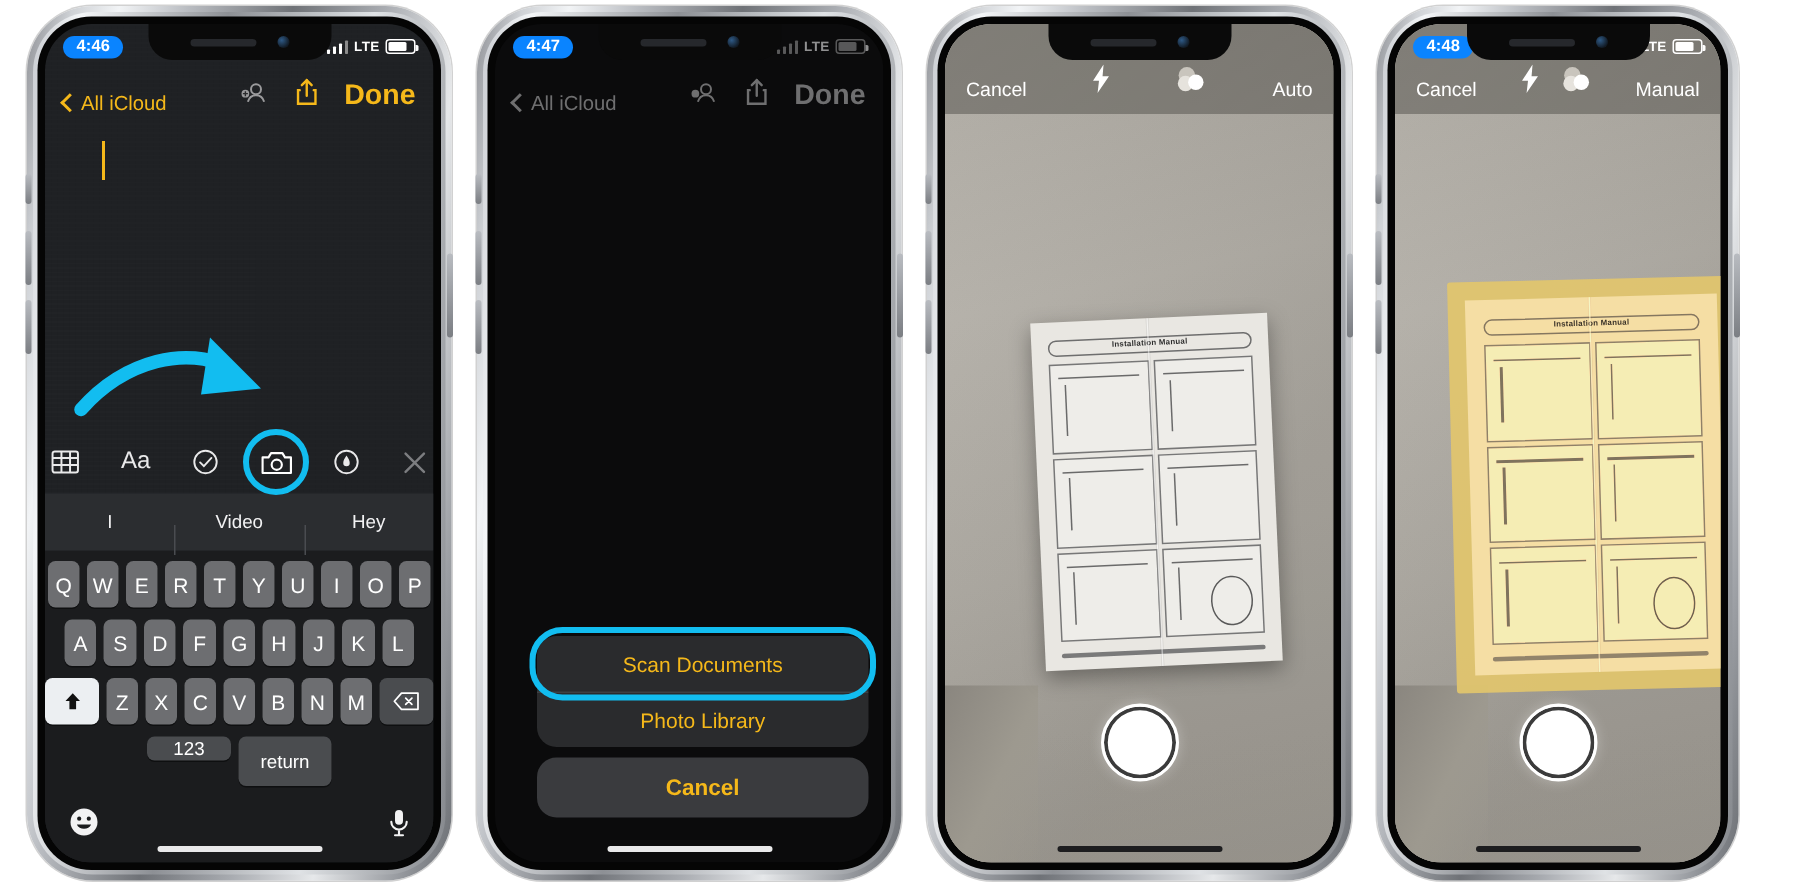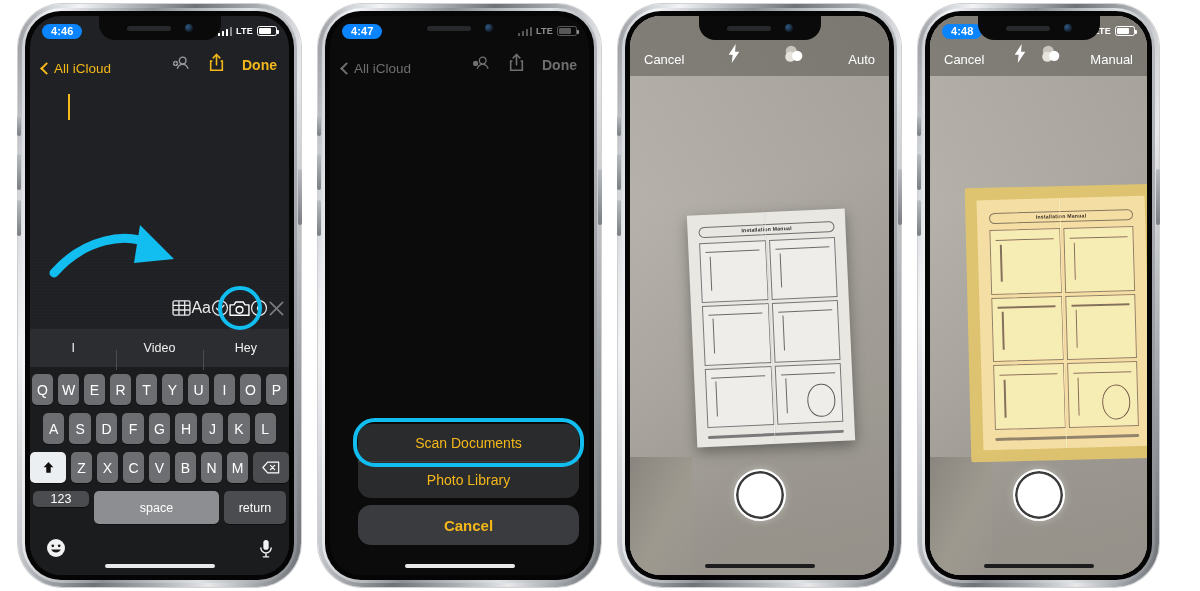--- a/index.html
+++ b/index.html
@@ -97,32 +97,32 @@
   .navbar {
     position:absolute; top:26px; left:0; right:0; height:34px;
     display:flex; align-items:flex-end; padding:0 12px; z-index:20;
   }
   .nav-back { display:flex; align-items:center; gap:1px; color:#f5b81a;
               font-size:13.5px; white-space:nowrap; }
   .chev { width:9px; height:9px; border-left:2.2px solid currentColor;
           border-bottom:2.2px solid currentColor; transform:rotate(45deg); margin-right:2px; }
   .nav-spacer { flex:1; }
   .nav-icons { display:flex; align-items:center; gap:18px; }
-  .nav-done { color:#f5b81a; font-size:14px; font-weight:bold; }
+  .nav-done { color:#f5b81a; font-size:19px; font-weight:bold; }
   .notes.dim2 { background:#0b0b0c; }
   .notes.dim2 .nav-back, .notes.dim2 .nav-done { color:#6f6f70; }
   .notes.dim2 .ic-person svg, .notes.dim2 .ic-share svg { stroke:#6f6f70; fill:none; }
 
   .caret { position:absolute; left:38px; top:78px; width:2px; height:26px;
            background:#f5b81a; }
 
   
   .note-toolbar {
     position:absolute; left:0; right:0; bottom:246px; height:42px;
-    display:flex; align-items:center; justify-content:flex-end;
+    display:flex; align-items:center; justify-content:space-between;
     padding:0 4px; z-index:14;
   }
   .note-toolbar .ti { color:#e9e9ea; display:flex; align-items:center; justify-content:center; }
   .camhi { position:relative; }
   .camhi-ring {
     position:absolute; left:50%; top:50%; transform:translate(-50%,-50%);
     width:44px; height:44px; border-radius:50%;
     border:4.5px solid #12bdf0; z-index:3;
   }
   .suggest {
@@ -383,21 +383,20 @@
               <span class="key">M</span>
               <span class="key del">
                 <svg width="18" height="13" viewBox="0 0 20 14" fill="none" stroke="#fff" stroke-width="1.3">
                   <path d="M6.3 1h12.2v12H6.3L1 7z" stroke-linejoin="round"></path>
                   <path d="M9.4 4.7l4.6 4.6M14 4.7L9.4 9.3" stroke-linecap="round"></path>
                 </svg>
               </span>
             </div>
             <div class="krow r4">
               <span class="key num">123</span>
-              <span class="key space">space</span>
               <span class="key ret">return</span>
             </div>
             <div class="kbfoot">
               <span>
                 <svg width="20" height="20" viewBox="0 0 20 20" fill="#f2f2f3">
                   <circle cx="10" cy="10" r="9"></circle>
                   <circle cx="6.8" cy="7.8" r="1.4" fill="#1b1c1e"></circle>
                     <circle cx="13.2" cy="7.8" r="1.4" fill="#1b1c1e"></circle>
                   <path d="M5.2 11.6a5.4 5.4 0 0 0 9.6 0z" fill="#1b1c1e"></path>
                 </svg>

